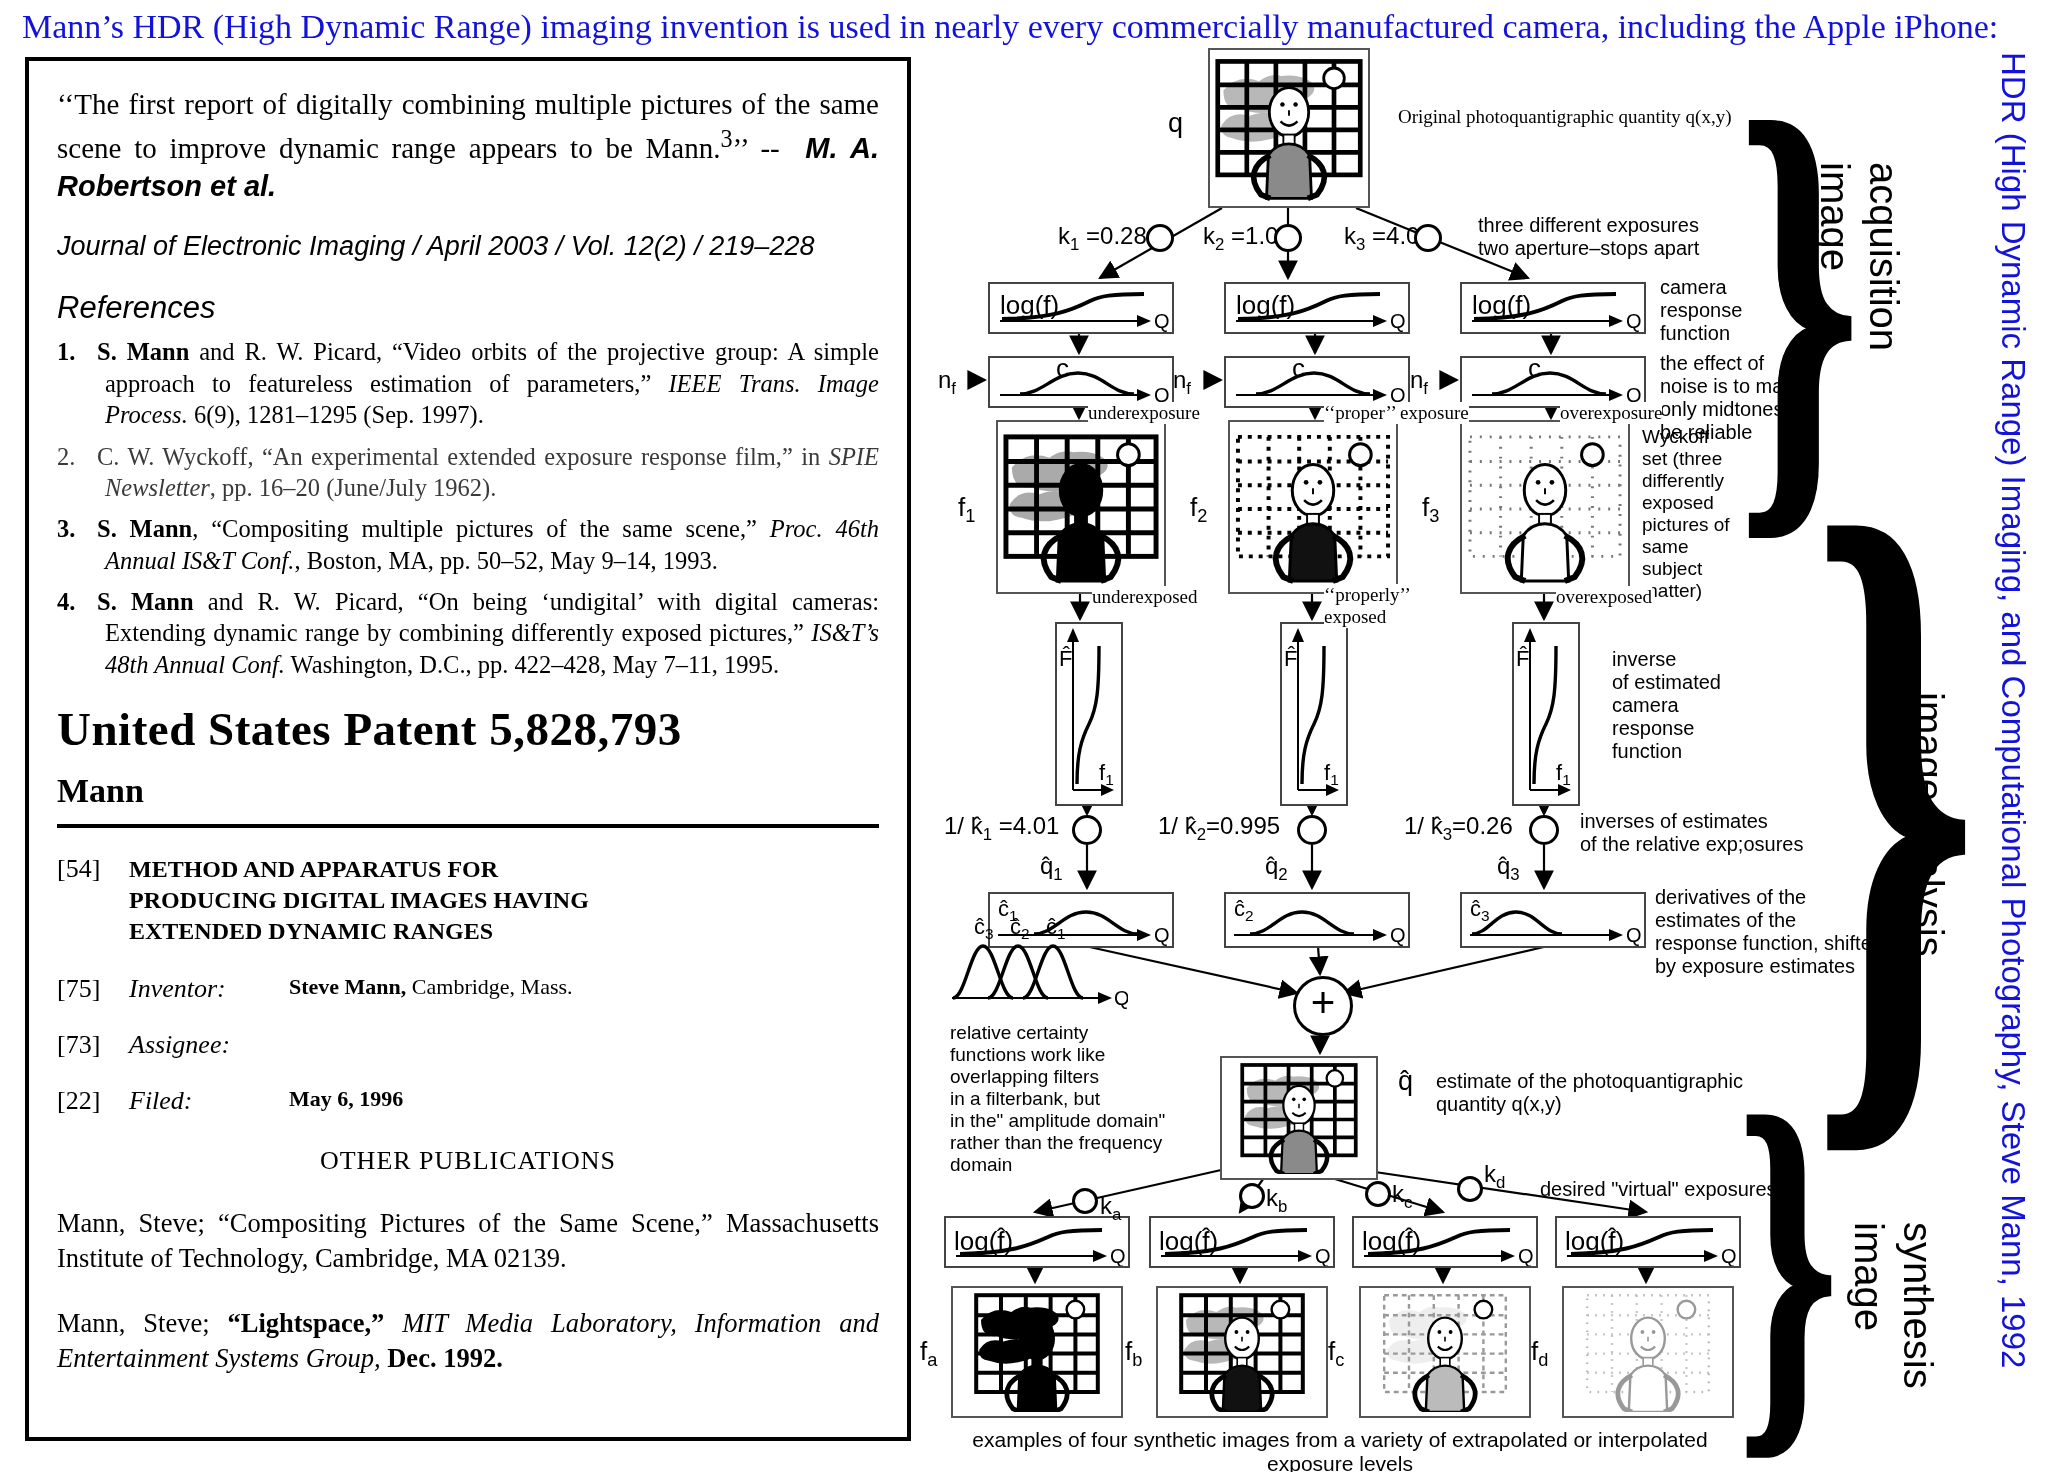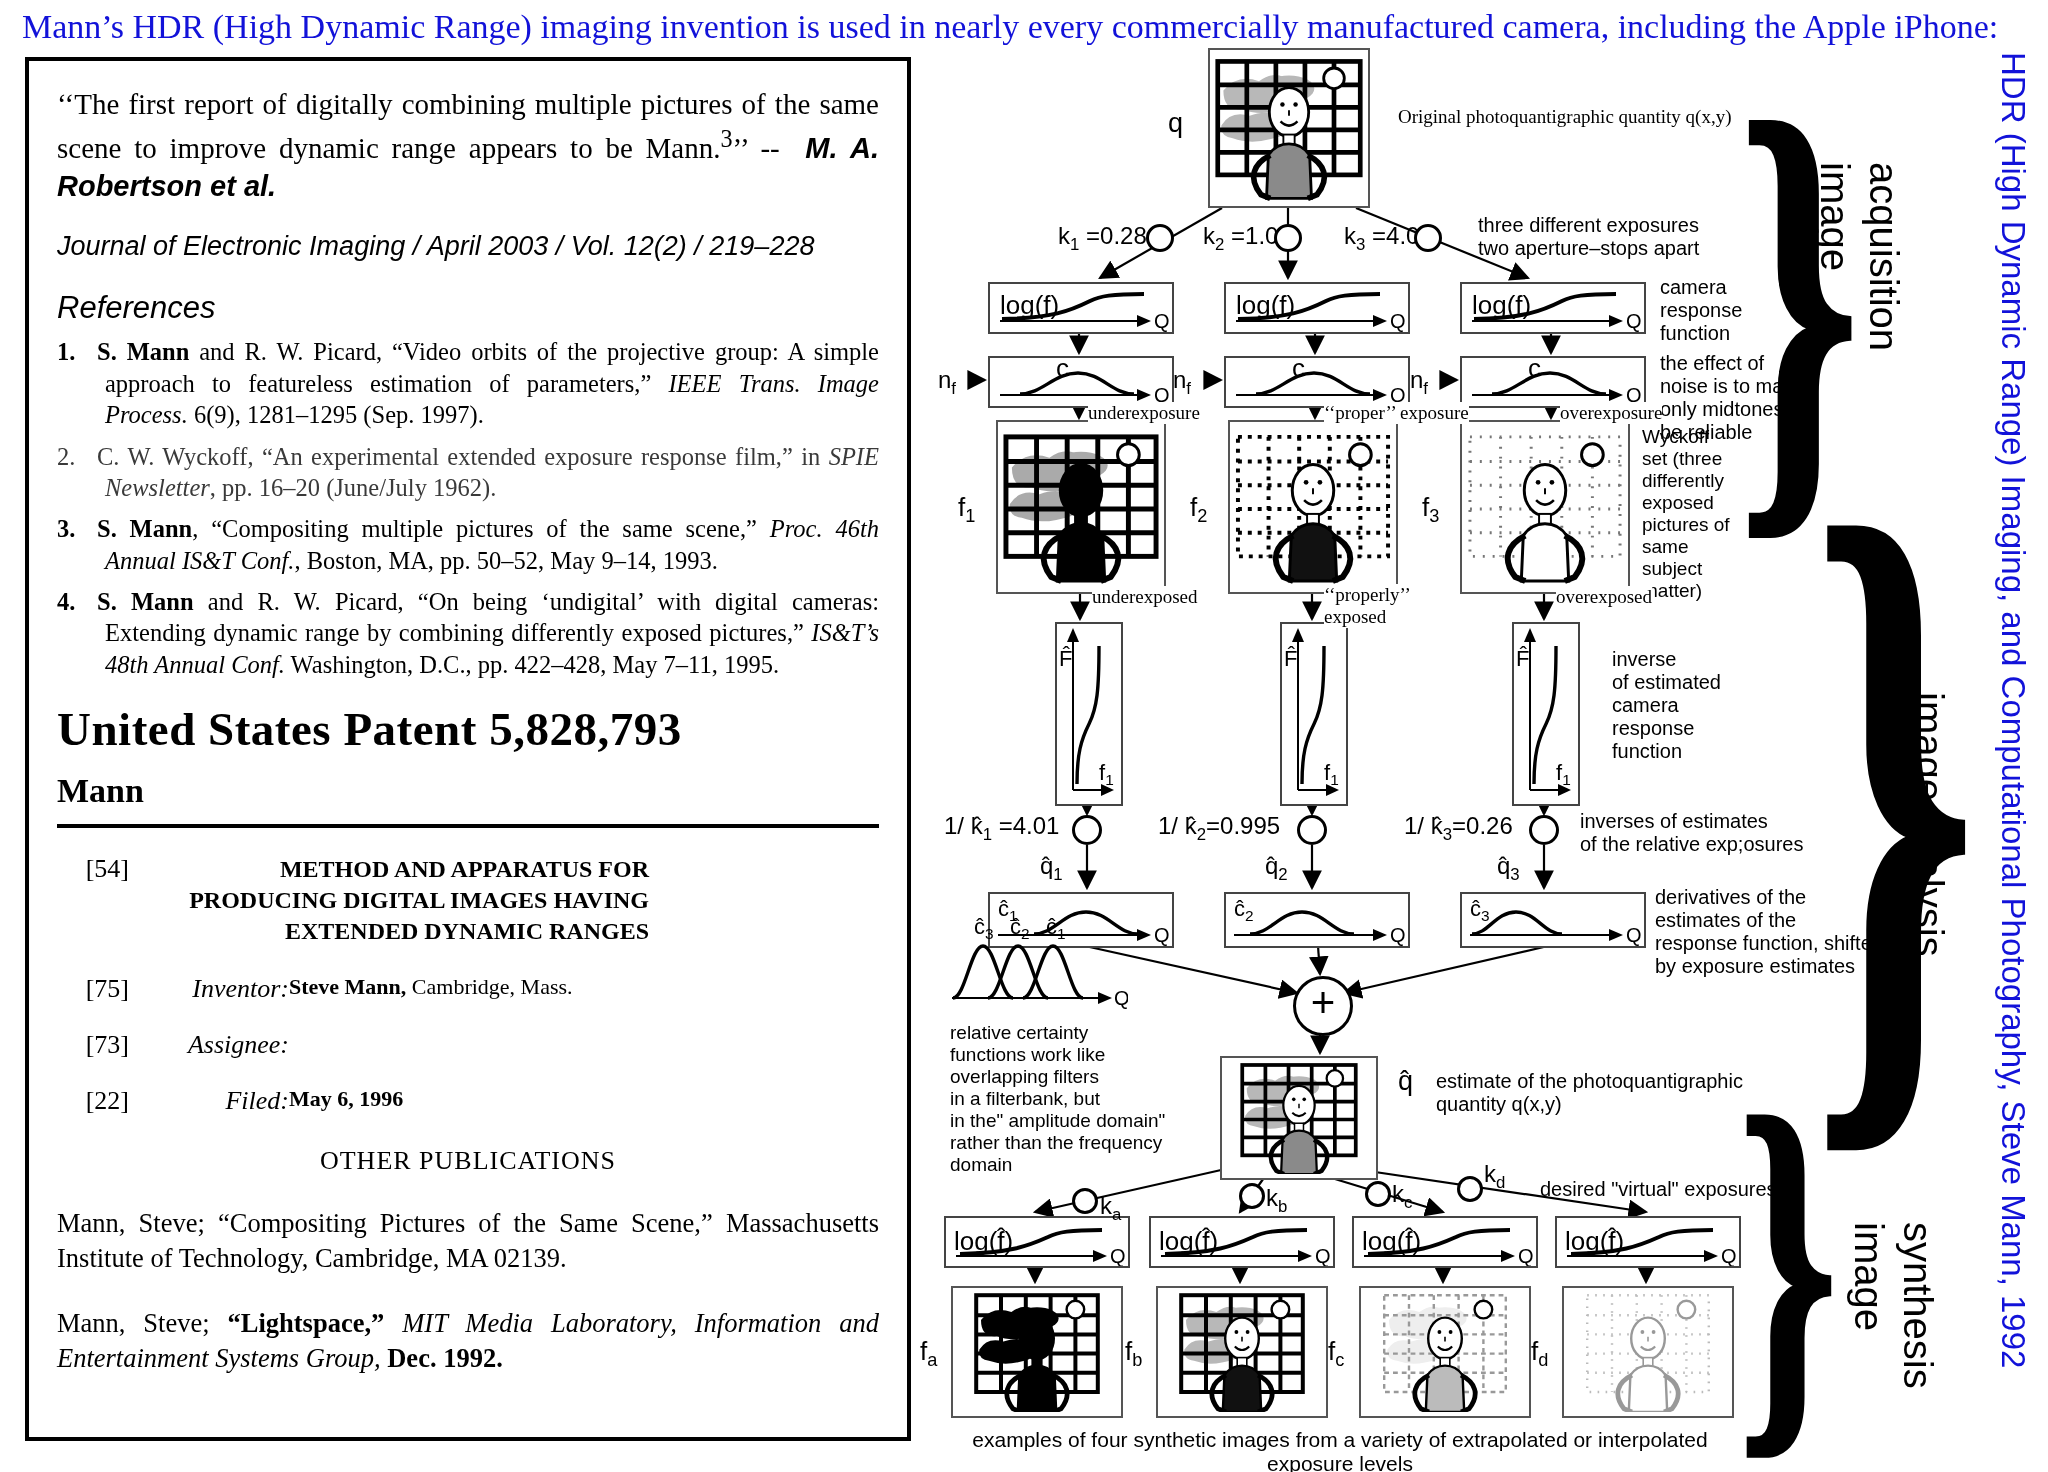--- a/index.html
+++ b/index.html
@@ -15,21 +15,21 @@
   .attrib{font-family:"Liberation Sans",sans-serif;font-style:italic;font-weight:bold;}
   .journal{font:italic 27px "Liberation Sans",sans-serif;margin-top:26px;}
   .refhead{font:italic 31px "Liberation Sans",sans-serif;margin-top:28px;}
   .ref{font-size:24.5px;line-height:1.28;margin-top:10px;padding-left:48px;text-indent:-48px;text-align:justify;}
   .ref .refnum{font-weight:bold;display:inline-block;width:40px;text-indent:0;}
   .ref.gray{color:#3a3a3a;}
   .ref.gray .refnum{font-weight:normal;}
   .patent-h{font-size:47px;font-weight:bold;margin-top:22px;letter-spacing:.5px;}
   .mann-h{font-size:34px;font-weight:bold;margin-top:16px;}
   .rule{border-top:4px solid #000;margin-top:14px;}
-  .frow{display:flex;margin-top:26px;font-size:26px;text-align:right;}
+  .frow{display:flex;margin-top:26px;font-size:26px;}
   .ftag{width:72px;flex:none;}
   .flab{width:160px;flex:none;font-style:italic;}
   .fval{font-weight:bold;font-size:22px;}
   .f54{font-weight:bold;font-size:24px;width:520px;line-height:1.3;}
   .opubs{text-align:center;font-size:26px;margin-top:30px;letter-spacing:1px;}
   .pub{font-size:26.5px;line-height:1.32;margin-top:30px;text-align:justify;}
   
   .overlay{left:0;top:0;width:2048px;height:1472px;z-index:1;}
   .overlay line{stroke:#000;stroke-width:2.2;}
   .imgbox{border:2.5px solid #555;background:#fff;z-index:2;padding:4px;}

